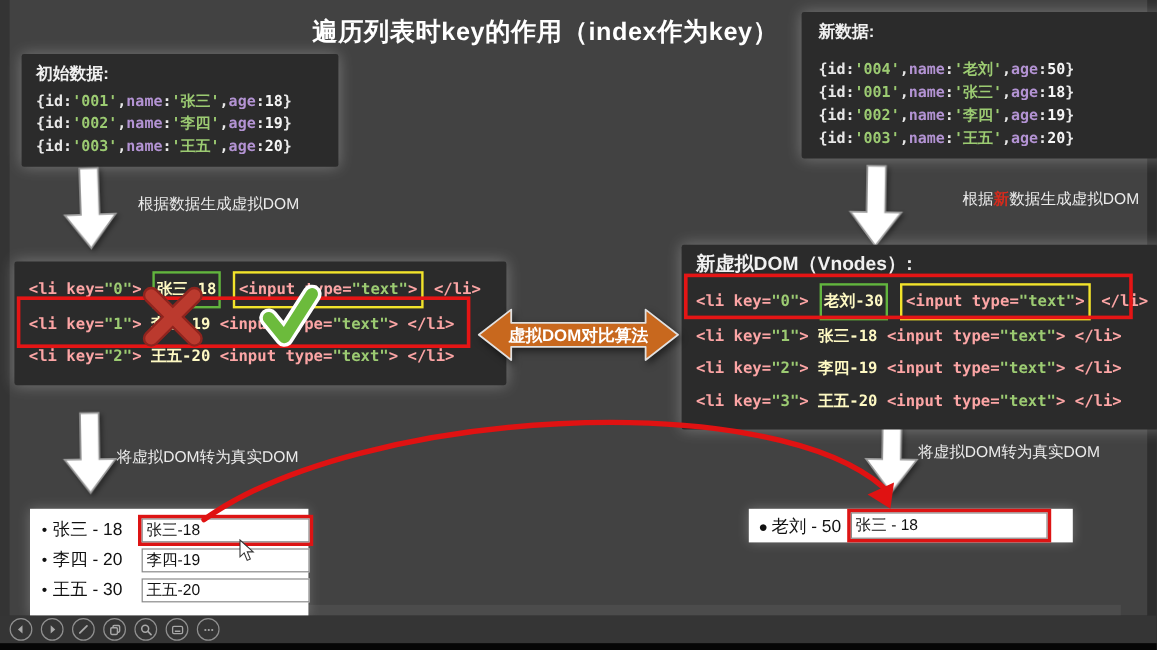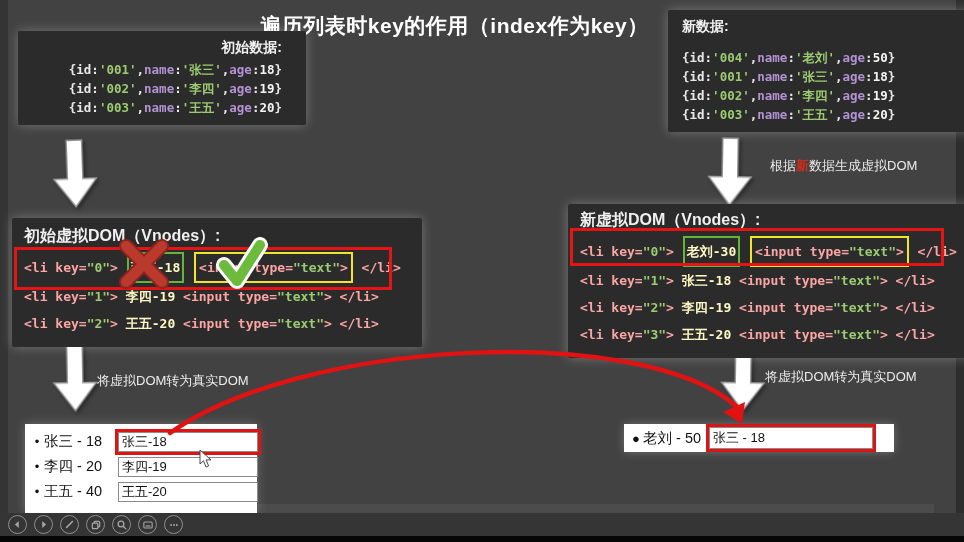--- a/index.html
+++ b/index.html
@@ -22,42 +22,42 @@
   .vdom-box .box-title{font-size:16px;margin-bottom:5px;}
   .code-line{font-family:"DejaVu Sans Mono", monospace;font-size:13px;font-weight:bold;
       line-height:27px;white-space:nowrap;}
   .tk-tag{color:#fca5a5;}
   .tk-str{color:#9ccb72;}
   .tk-prop{color:#b393d3;}
   .tk-plain{color:#e8e8e8;}
   .tk-num{color:#f5f5f5;}
   .tk-txt{color:#fef9c3;}
 
-  #box-initial-data{left:18px;top:31px;width:240px;padding:8px 24px;text-align:right;}
+  #box-initial-data{left:18px;top:45px;width:240px;padding:8px 12px;}
   #box-new-data{left:668px;top:10px;width:292px;padding:8px 14px;}
   #box-new-data .box-title{margin-bottom:12px;}
   #box-vdom-initial{left:12px;top:218px;width:386px;padding:8px 12px 10px;}
   #box-vdom-new{left:568px;top:204px;width:390px;padding:6px 12px 10px;}
 
   .red-frame{position:absolute;border:3px solid #e51515;pointer-events:none;}
   #box-vdom-initial .red-frame{left:2px;top:29px;width:372px;height:37px;}
   #box-vdom-new .red-frame{left:2px;top:24px;width:368px;height:32px;}
   .hl-green{display:inline-block;border:2px solid #62b53e;padding:0 2px;margin:0 1px;}
   .hl-yellow{display:inline-block;border:2px solid #f2e32b;padding:0 3px;margin:0 1px;}
 
   
   .down-arrow{position:absolute;width:54px;height:72px;filter:drop-shadow(2px 2px 2px rgba(0,0,0,0.4));}
   #arrow-tl{left:48px;top:138px;transform:rotate(-2deg);}
   #arrow-tr{left:703px;top:136px;transform:rotate(1deg);}
   #arrow-bl{left:48px;top:342px;transform:rotate(-1deg);}
   #arrow-br{left:716px;top:342px;transform:rotate(1deg);}
 
   .flow-label{position:absolute;color:#ececec;font-size:13px;white-space:nowrap;}
   #label-gen-left{left:115px;top:161px;}
-  #label-gen-right{left:770px;top:157px;}
+  #label-gen-right{left:802px;top:157px;}
   #label-real-left{left:97px;top:372px;}
   #label-real-right{left:765px;top:368px;}
   .red-char{color:#d42b1d;font-weight:bold;}
 
   
   .compare-wrap{position:absolute;left:396px;top:253px;width:172px;height:52px;
       filter:drop-shadow(2px 3px 3px rgba(0,0,0,0.5));}
   .compare-text{position:absolute;left:0;right:0;top:18px;text-align:center;color:#fff;
       font-size:14px;font-weight:bold;}
 
@@ -126,26 +126,26 @@
   <svg class="down-arrow" id="arrow-tr" viewBox="0 0 56 74">
     <path d="M20 2 L36 2 L36 42 L50 42 L28 71 L6 42 L20 42 Z" fill="#ffffff" stroke="#9a9a9a" stroke-width="1.5"></path>
   </svg>
   <svg class="down-arrow" id="arrow-bl" viewBox="0 0 56 74">
     <path d="M20 2 L36 2 L36 42 L50 42 L28 71 L6 42 L20 42 Z" fill="#ffffff" stroke="#9a9a9a" stroke-width="1.5"></path>
   </svg>
   <svg class="down-arrow" id="arrow-br" viewBox="0 0 56 74">
     <path d="M20 2 L36 2 L36 42 L50 42 L28 71 L6 42 L20 42 Z" fill="#ffffff" stroke="#9a9a9a" stroke-width="1.5"></path>
   </svg>
 
+  <div class="flow-label" id="label-gen-left">根据数据生成虚拟DOM</div>
   <div class="flow-label" id="label-gen-right"><span>根据</span><span class="red-char">新</span><span>数据生成虚拟DOM</span></div>
   <div class="flow-label" id="label-real-left">将虚拟DOM转为真实DOM</div>
   <div class="flow-label" id="label-real-right">将虚拟DOM转为真实DOM</div>
 
   <div class="code-box vdom-box" id="box-vdom-initial">
-    <div class="box-title">初始虚拟DOM（Vnodes）:</div>
     <div>
         <div class="code-line"><span class="tk-tag">&lt;li key=</span><span class="tk-str">"0"</span><span class="tk-tag">&gt; </span><span class="hl-green"><span class="tk-txt">张三-18</span></span><span class="tk-plain"> </span><span class="hl-yellow"><span class=""><span class="tk-tag">&lt;input type=</span><span class="tk-str">"text"</span><span class="tk-tag">&gt;</span></span></span><span class="tk-tag"> &lt;/li&gt;</span></div>
         <div class="code-line"><span class="tk-tag">&lt;li key=</span><span class="tk-str">"1"</span><span class="tk-tag">&gt; </span><span class="tk-txt">李四-19</span><span class="tk-plain"> </span><span class=""><span class="tk-tag">&lt;input type=</span><span class="tk-str">"text"</span><span class="tk-tag">&gt;</span></span><span class="tk-tag"> &lt;/li&gt;</span></div>
         <div class="code-line"><span class="tk-tag">&lt;li key=</span><span class="tk-str">"2"</span><span class="tk-tag">&gt; </span><span class="tk-txt">王五-20</span><span class="tk-plain"> </span><span class=""><span class="tk-tag">&lt;input type=</span><span class="tk-str">"text"</span><span class="tk-tag">&gt;</span></span><span class="tk-tag"> &lt;/li&gt;</span></div>
       </div>
     <div class="red-frame"></div>
   </div>
 
   <div class="code-box vdom-box" id="box-vdom-new">
     <div class="box-title">新虚拟DOM（Vnodes）:</div>
@@ -164,35 +164,41 @@
       <line x1="46" y1="10" x2="10" y2="46" stroke="#8f241e" stroke-width="14" stroke-linecap="round"></line>
       <line x1="10" y1="10" x2="46" y2="46" stroke="#bb3a2e" stroke-width="10" stroke-linecap="round"></line>
       <line x1="46" y1="10" x2="10" y2="46" stroke="#bb3a2e" stroke-width="10" stroke-linecap="round"></line>
     </g>
   </svg>
   <svg class="mark" id="green-check" viewBox="0 0 60 54">
     <polyline points="12,28 25,44 48,8" fill="none" stroke="#ffffff" stroke-width="16" stroke-linecap="round" stroke-linejoin="round"></polyline>
     <polyline points="12,28 25,44 48,8" fill="none" stroke="#6cbb3c" stroke-width="10" stroke-linecap="round" stroke-linejoin="round"></polyline>
   </svg>
 
+  <div class="compare-wrap">
+    <svg width="172" height="52" viewBox="0 0 172 52">
+      <path d="M3 26 L30 5 L30 16 L142 16 L142 5 L169 26 L142 47 L142 36 L30 36 L30 47 Z" fill="#c8681e" stroke="#e0e0e0" stroke-width="1.5" stroke-linejoin="round"></path>
+    </svg>
+    <div class="compare-text">虚拟DOM对比算法</div>
+  </div>
 
   <div class="real-box" id="real-left">
       <div class="real-row">
         <span class="bullet">•</span>
         <span class="item-label">张三 - 18</span>
         <div class="ipt ipt-red">张三-18</div>
       </div>
       <div class="real-row">
         <span class="bullet">•</span>
         <span class="item-label">李四 - 20</span>
         <div class="ipt">李四-19</div>
       </div>
       <div class="real-row">
         <span class="bullet">•</span>
-        <span class="item-label">王五 - 40</span>
+        <span class="item-label">王五 - 30</span>
         <div class="ipt">王五-20</div>
       </div>
     </div>
   <div class="real-box" id="real-right">
       <div class="real-row">
         <span class="bullet">●</span>
         <span class="item-label">老刘 - 50</span>
         <div class="ipt ipt-red">张三 - 18</div>
       </div>
     </div>

